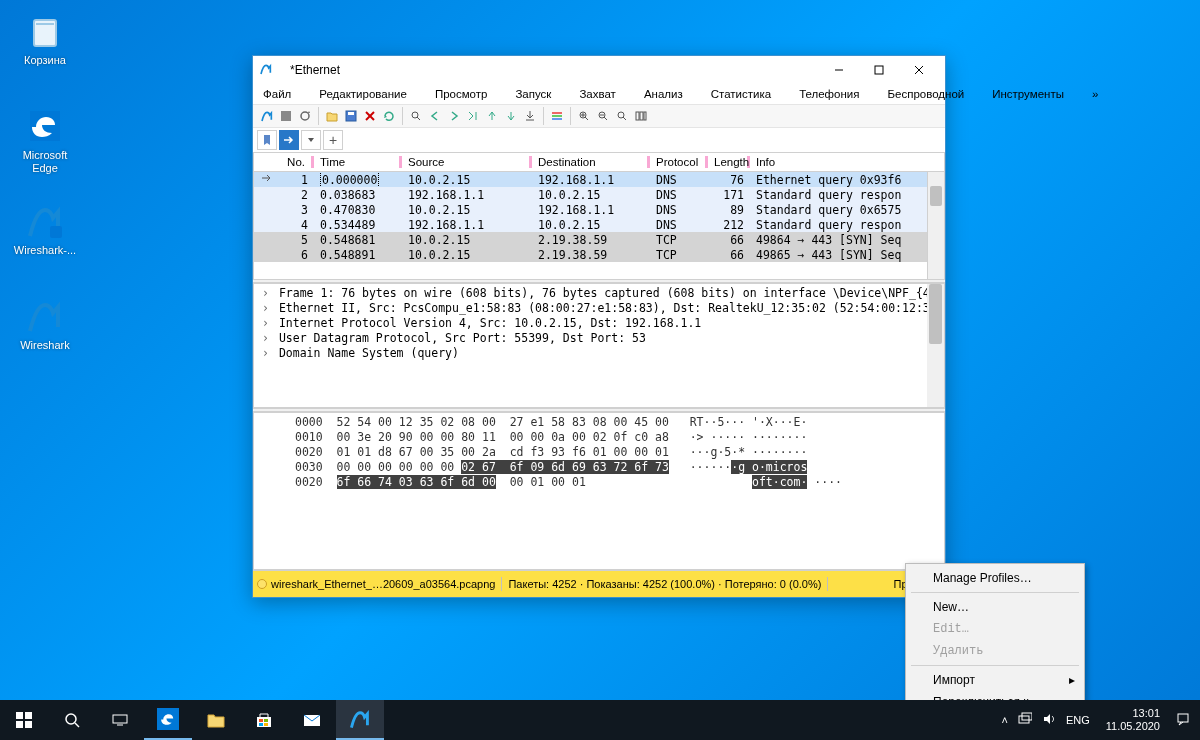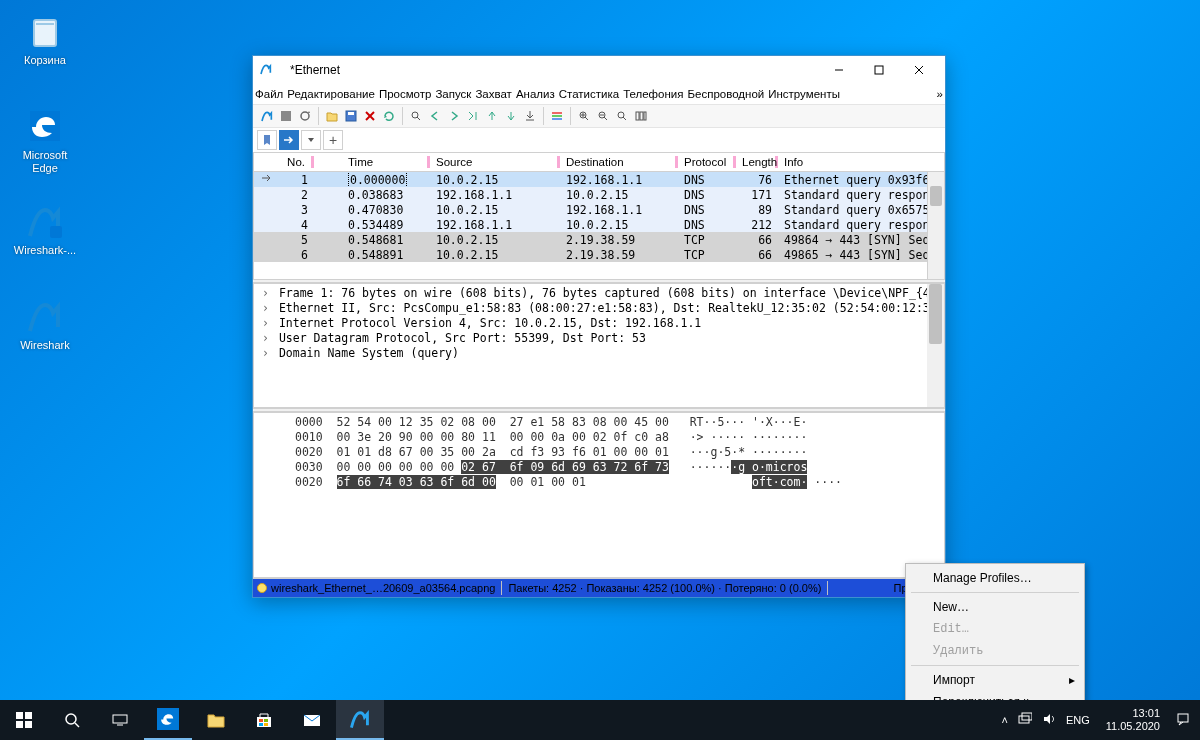--- a/index.html
+++ b/index.html
@@ -19,62 +19,62 @@
 .window {
   position: absolute; left: 252px; top: 55px; width: 694px; height: 543px;
   background: #fff; border: 1px solid #3c91d0; box-shadow: 0 5px 20px rgba(0,0,0,.3);
   display: flex; flex-direction: column;
 }
 .titlebar { height: 28px; background: #fff; display: flex; align-items: center; padding: 0 6px; }
 .titlebar .app-icon { margin-right: 6px; }
 .titlebar .title { flex: 1; font-size: 12px; color: #000; margin-left: 11px; }
 .titlebar .win-btn { width: 40px; height: 22px; display: flex; align-items: center; justify-content: center; cursor: pointer; }
 .titlebar .win-btn svg { stroke: #000; }
-.menubar { height: 20px; display: flex; align-items: center; gap: 4px; padding: 0 2px; font-size: 11.5px; color: #000; }
+.menubar { height: 20px; display: flex; align-items: center; gap: 28px; padding: 0 10px; font-size: 11.5px; color: #000; }
 .menubar span { cursor: pointer; white-space: nowrap; }
 .menubar .more { margin-left: auto; }
 .toolbar { height: 24px; background: #f7f7f7; border-top: 1px solid #e5e5e5; border-bottom: 1px solid #e5e5e5; display: flex; align-items: center; padding: 0 6px; gap: 3px; }
 .toolbar .tb { width: 16px; height: 16px; display: flex; align-items: center; justify-content: center; cursor: pointer; }
 .toolbar .sep { width: 1px; height: 18px; background: #d0d0d0; margin: 0 2px; }
 .filterbar { height: 24px; display: flex; align-items: stretch; padding: 2px 4px; gap: 2px; }
 .filterbar .fbtn { width: 20px; display: flex; align-items: center; justify-content: center; border: 1px solid #d0d0d0; background: #fff; cursor: pointer; }
 .filterbar .finput { flex: 1; border: 1px solid #d0d0d0; background: #fff; font-size: 11px; padding: 0 4px; color: #888; }
 
 .packet-header { height: 20px; background: #fff; border: 1px solid #d0d0d0; display: flex; font-size: 11.5px; align-items: center; }
 .packet-header > div { border-right: 3px solid #f9a8d4; padding: 0 6px; }
 .packet-header > div:last-child { border-right: none; }
 .packet-body { height: 107px; overflow: hidden; position: relative; font-family: Consolas, monospace; font-size: 11.5px; border-left: 1px solid #d0d0d0; border-right: 1px solid #d0d0d0; }
 .packet-row { display: flex; height: 15px; align-items: center; }
 .packet-row > div { padding: 0 6px; white-space: nowrap; overflow: hidden; }
 .row-sel { background: #c7e0f9; }
 .row-light { background: #e8f0fc; }
 .row-grey { background: #d4d4d4; }
 .col-arrow { width: 22px; }
 .col-no { width: 38px; text-align: right; }
-.col-time { width: 88px; margin-left: 28px; }
+.col-time { width: 88px; }
 .col-src { width: 130px; }
 .col-dst { width: 118px; }
 .col-proto { width: 58px; }
 .col-len { width: 42px; text-align: right; }
 .col-info { flex: 1; }
 .scrollbar-v { position: absolute; right: 0; top: 0; bottom: 0; width: 17px; background: #f0f0f0; border-left: 1px solid #d0d0d0; }
 .scrollbar-v .thumb { position: absolute; left: 2px; right: 2px; background: #c0c0c0; border-radius: 2px; }
 
 .details { height: 125px; border: 1px solid #d0d0d0; overflow: hidden; font-family: Consolas, monospace; font-size: 11.5px; padding: 2px 0; position: relative; }
 .details .line { padding: 0 8px; line-height: 15px; white-space: nowrap; overflow: hidden; }
 .details .arrow { display: inline-block; width: 10px; color: #666; }
 
 .hexpane { flex: 1; border: 1px solid #d0d0d0; overflow: hidden; font-family: Consolas, monospace; font-size: 11.5px; padding: 2px 0; position: relative; }
 .hexline { padding: 0 8px; line-height: 15px; white-space: pre; margin-left: 33px; }
 .hexline .off { color: #333; }
 .hexline .hx { color: #333; }
 .hexline .asc { color: #333; }
 .hexline .hl { background: #404040; color: #fff; }
 
-.statusbar { height: 19px; background: #1d4ed8; border-top: 1px solid #d0d0d0; display: flex; align-items: center; font-size: 11px; padding: 0 4px; gap: 4px; }
+.statusbar { height: 27px; background: #fde047; border-top: 1px solid #d0d0d0; display: flex; align-items: center; font-size: 11px; padding: 0 4px; gap: 4px; }
 .statusbar .sb-sep { width: 1px; height: 14px; background: #c0c0c0; margin: 0 2px; }
 .statusbar .sb-circle { width: 10px; height: 10px; border-radius: 50%; background: #fde26a; border: 1px solid #d0a020; }
 .statusbar .sb-cap { white-space: nowrap; }
 .statusbar .sb-right { margin-left: auto; }
 
 .splitter { height: 4px; background: #f0f0f0; border-top: 1px solid #d0d0d0; border-bottom: 1px solid #d0d0d0; cursor: ns-resize; }
 
 .ctxmenu { position: absolute; background: #f2f2f2; border: 1px solid #bcbcbc; box-shadow: 2px 2px 6px rgba(0,0,0,.3); font-size: 12px; padding: 3px; min-width: 180px; }
 .ctxmenu .item { padding: 4px 20px 4px 24px; cursor: pointer; position: relative; }
 .ctxmenu .item.disabled { color: #a0a0a0; cursor: default; font-family: Liberation Mono, monospace; }

